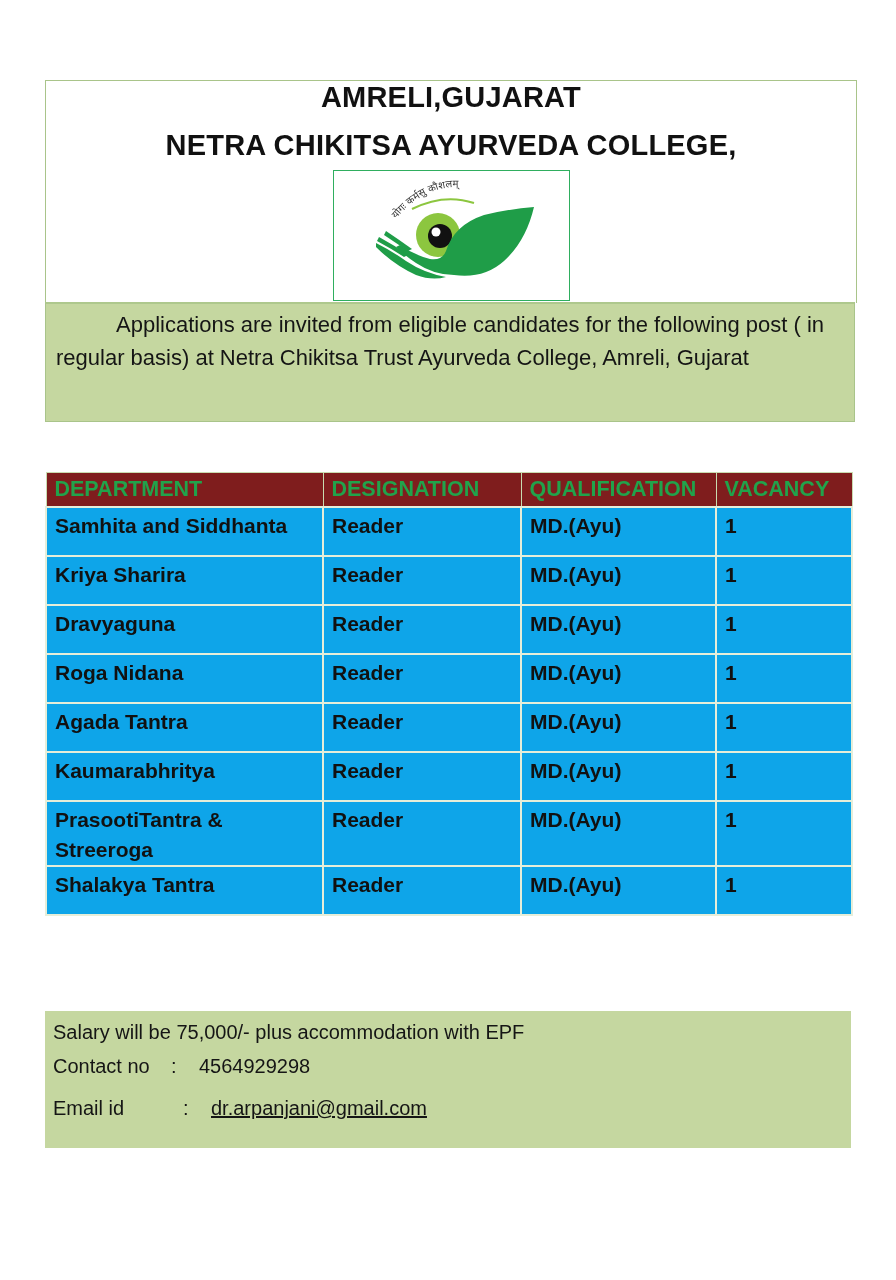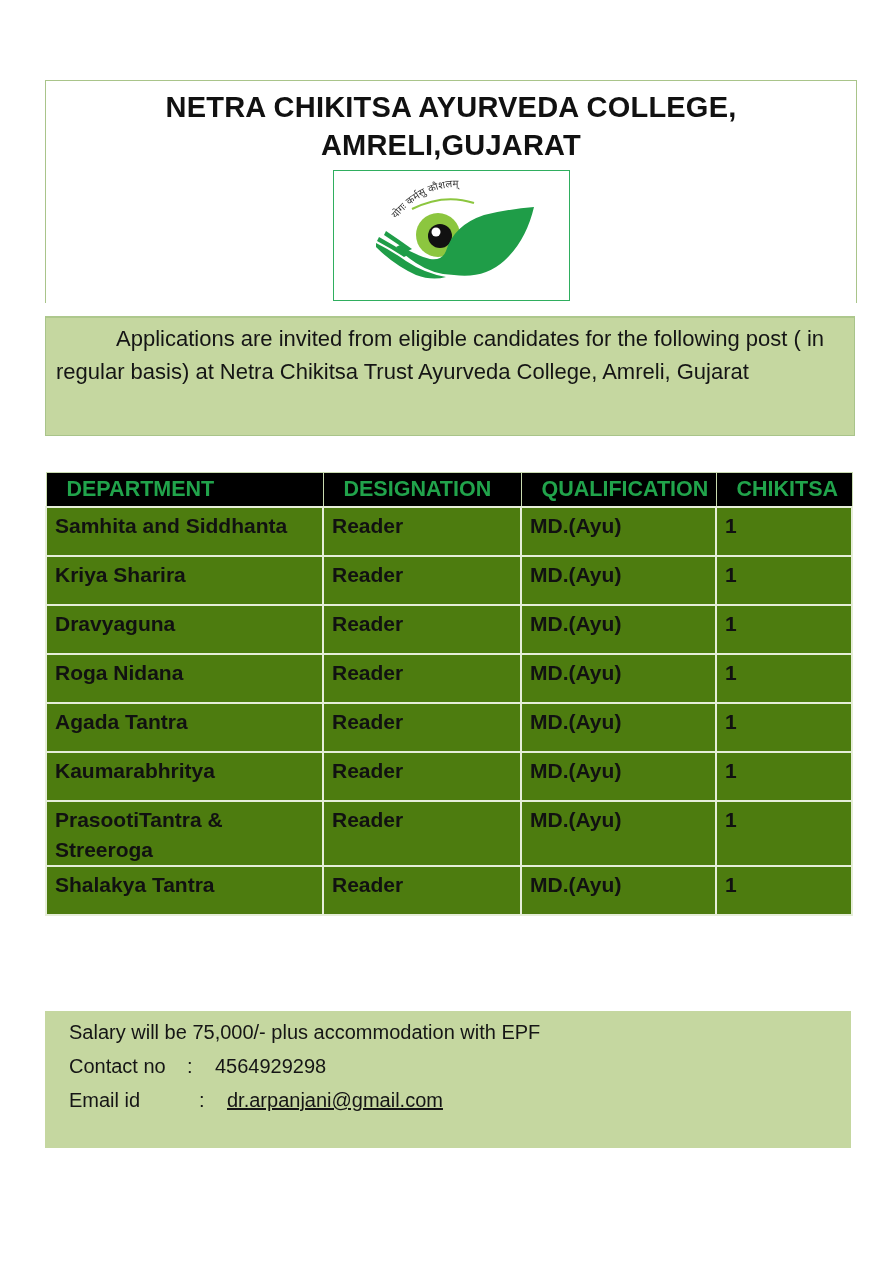--- a/index.html
+++ b/index.html
@@ -15,62 +15,62 @@
   .title {
     text-align: center; font-weight: bold; font-size: 29px; line-height: 44px;
     margin-top: 4px; letter-spacing: 0.2px;
   }
   .logo-frame {
     position: absolute; left: 287px; top: 89px; width: 235px; height: 129px;
     border: 1px solid #2fae5f; background: #fff;
   }
   .logo-frame svg { width: 100%; height: 100%; display: block; }
   .intro-box {
-    position: absolute; left: 45px; top: 316px; width: 810px; height: 120px;
+    position: absolute; left: 45px; top: 302px; width: 810px; height: 120px;
     background: #c5d7a0; border: 1px solid #a9c48a; border-top: 2px solid #aec88d;
     box-sizing: border-box; padding: 4px 10px 0 10px;
   }
   .intro-text {
     font-size: 22px; line-height: 33px; margin: 0; text-indent: 60px;
     color: #151515;
   }
   table.jobs {
     position: absolute; left: 45px; top: 472px; width: 806px;
     border-collapse: collapse; table-layout: fixed;
   }
   table.jobs th {
-    background: #000000; color: #21a34b; font-size: 21.5px; font-weight: bold;
-    text-align: left; height: 33px; padding: 0 0 0 20px;
+    background: #7f1d1d; color: #21a34b; font-size: 21.5px; font-weight: bold;
+    text-align: left; height: 33px; padding: 0 0 0 8px;
     border: 1px solid #c9dbb0;
   }
   table.jobs td {
-    background: #4d7c0f; font-weight: bold; font-size: 21px; color: #111;
+    background: #0ea5e9; font-weight: bold; font-size: 21px; color: #111;
     vertical-align: top; padding: 3px 0 0 8px; height: 44px; line-height: 30px;
     border: 2px solid #e6eed9;
   }
   table.jobs tr.tall td { height: 58px; }
   .col1 { width: 277px; } .col2 { width: 198px; } .col3 { width: 195px; } .col4 { width: 136px; }
   .footer-box {
     position: absolute; left: 45px; top: 1011px; width: 806px; height: 137px;
-    background: #c5d7a0; box-sizing: border-box; padding: 4px 24px;
+    background: #c5d7a0; box-sizing: border-box; padding: 4px 8px;
   }
   .footer-line { font-size: 20px; line-height: 34px; white-space: pre; color: #151515; }
   .footer-line .lbl { display: inline-block; }
   .footer-line a { color: #151515; text-decoration: underline; }
   .lbl-contact { width: 118px; }
-  .lbl-email { width: 130px; }
+  .lbl-email { width: 130px; margin-top: 8px; }
   .lbl-web { width: 130px; }
   .sep { display: inline-block; width: 28px; }
 </style>
 </head>
 <body>
 
 <div class="header-box">
+  <div class="title" style="margin-top:-6px;">AMRELI,GUJARAT</div>
   <div class="title">NETRA CHIKITSA AYURVEDA COLLEGE,</div>
-  <div class="title" style="margin-top:-6px;">AMRELI,GUJARAT</div>
   <div class="logo-frame">
     <svg viewBox="0 0 235 129">
       <defs>
         <path id="mottoArc" d="M 62 48 Q 95 8 140 18"></path>
       </defs>
       <text font-size="10" fill="#333" font-family="DejaVu Sans, sans-serif">
         <textPath href="#mottoArc" id="motto-path">योगः कर्मसु कौशलम्</textPath>
       </text>
       <path d="M 78 38 Q 110 22 140 32" stroke="#8cc63f" stroke-width="2" fill="none"></path>
       <circle cx="104" cy="64" r="22" fill="#8cc63f"></circle>
@@ -93,21 +93,21 @@
       <col class="col1">
       <col class="col2">
       <col class="col3">
       <col class="col4">
     </colgroup>
   <thead>
     <tr>
       <th>DEPARTMENT</th>
       <th>DESIGNATION</th>
       <th>QUALIFICATION</th>
-      <th>CHIKITSA</th>
+      <th>VACANCY</th>
     </tr>
   </thead>
   <tbody>
     <tr>
       <td>Samhita and Siddhanta</td>
       <td>Reader</td>
       <td>MD.(Ayu)</td>
       <td>1</td>
     </tr>
     <tr>

